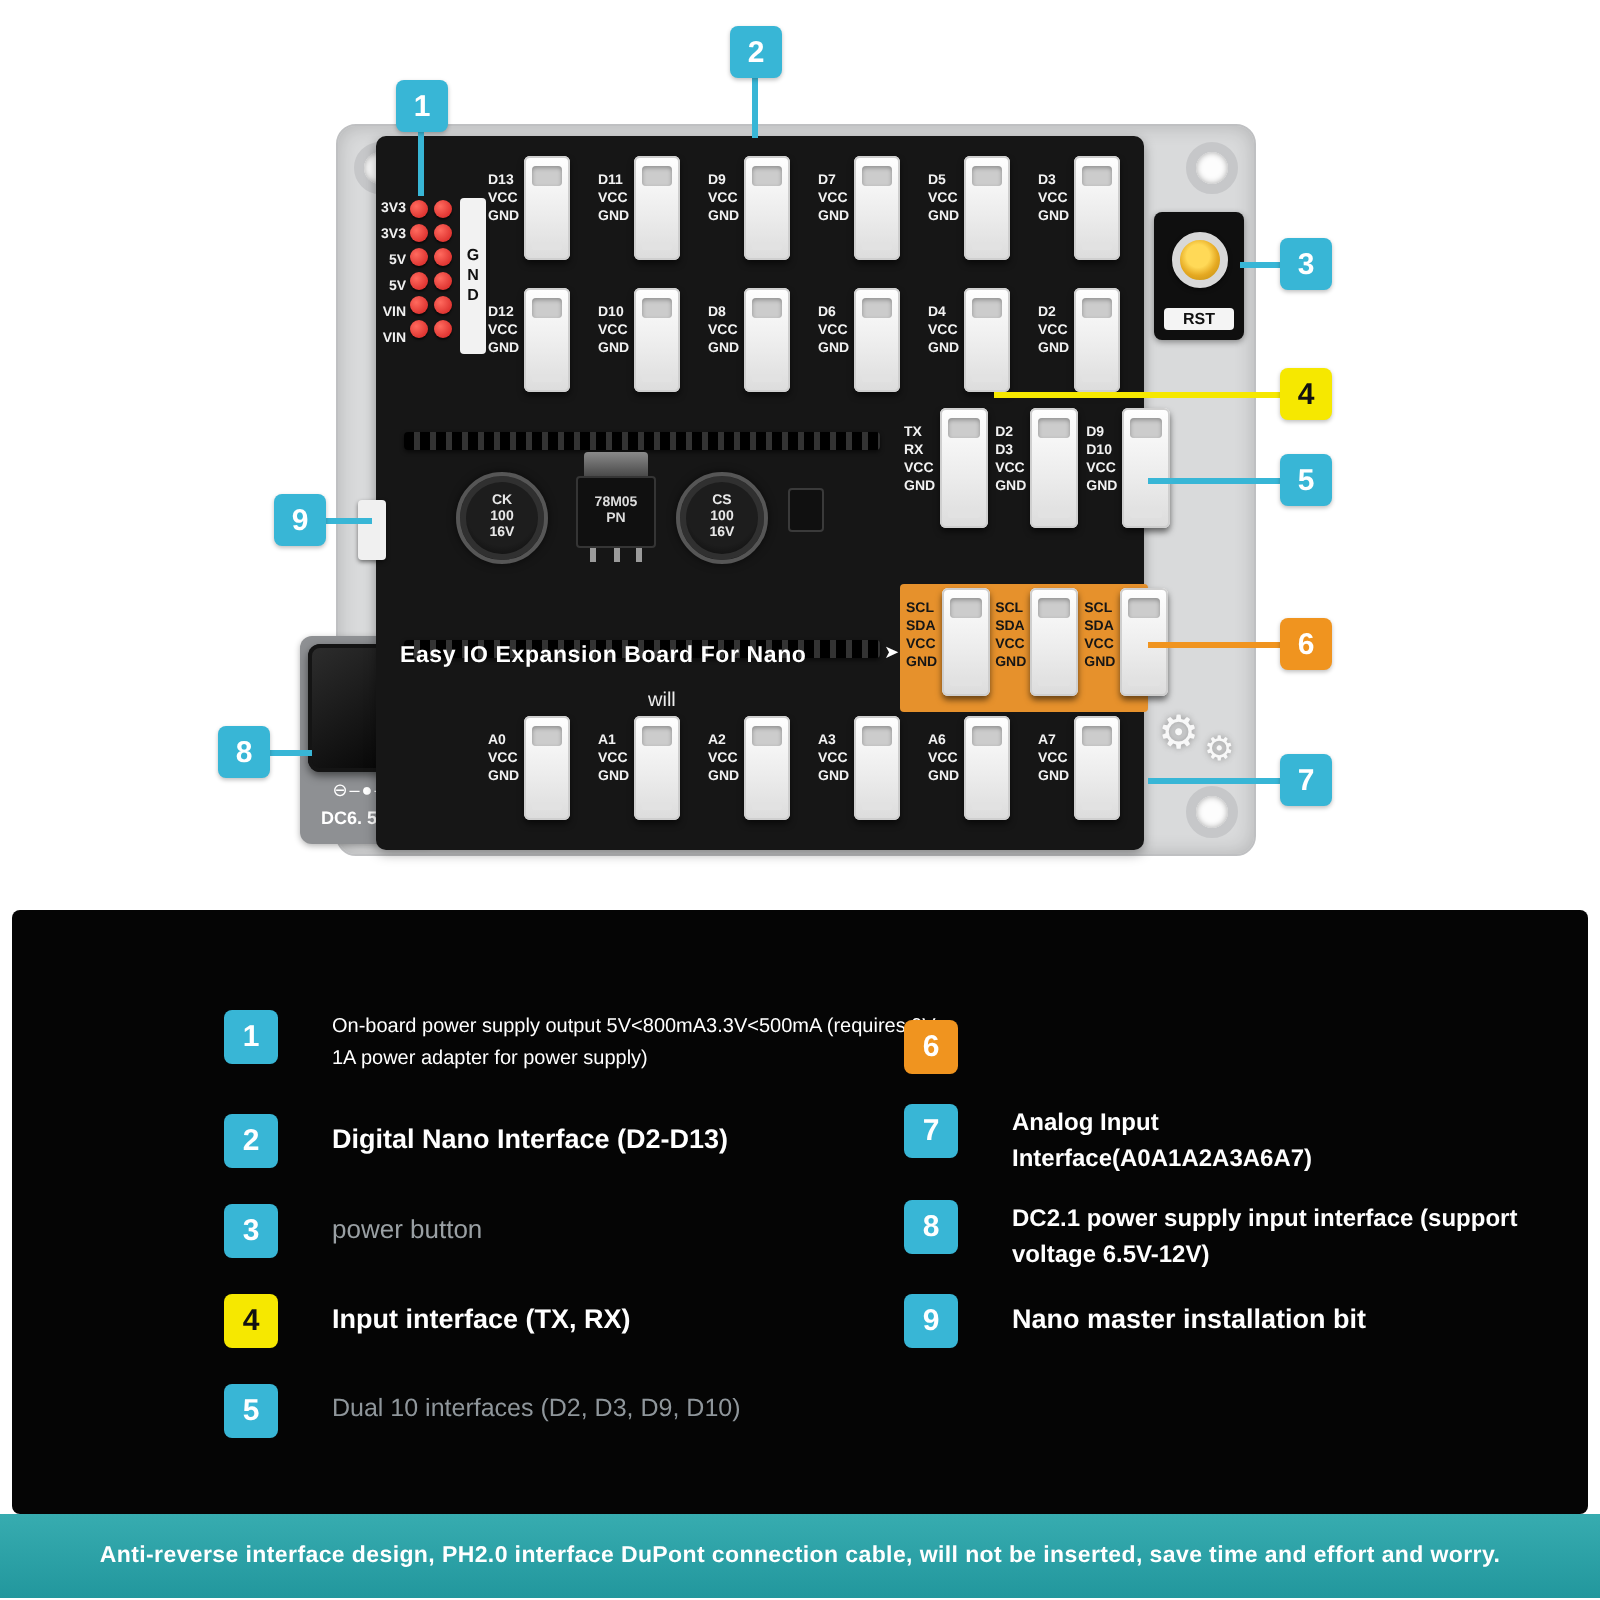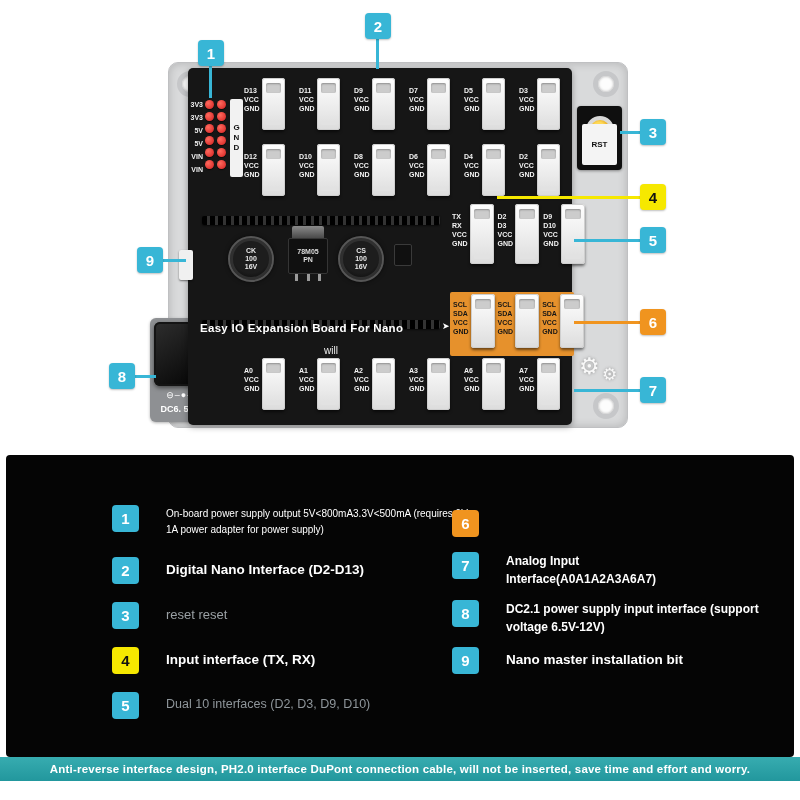--- a/index.html
+++ b/index.html
@@ -57,21 +57,21 @@
 
   .serial-block{position:absolute;left:264px;top:136px;width:122px;display:flex;gap:4px}
   .serial-block .clabels{min-width:14px}
   .i2c-block{position:absolute;left:262px;top:224px;width:124px;height:64px;background:#e6912c;border-radius:2px;display:flex;gap:3px;padding:2px 2px 0 3px}
   .i2c-block .clabels{min-width:14px;margin-top:6px}
   .i2c-block .jst{height:54px}
 
   
   .rst-module{position:absolute;left:577px;top:106px;width:45px;height:64px;background:#0f0f0f;border-radius:4px;box-shadow:0 1px 3px rgba(0,0,0,.4)}
   .rst-btn{position:absolute;left:50%;top:24px;transform:translate(-50%,-50%);width:28px;height:28px;border-radius:50%;background:radial-gradient(circle at 45% 40%,#ffd957 0 35%,#e5a922 60%,#b98912 100%);border:4px solid #d8d8d8;box-shadow:0 1px 2px rgba(0,0,0,.6)}
-  .rst-label{position:absolute;left:5px;right:5px;bottom:5px;background:#f4f4f4;color:#111;font-size:8px;font-weight:bold;text-align:center;border-radius:2px;padding:16px 0}
+  .rst-label{position:absolute;left:5px;right:5px;bottom:5px;background:#f4f4f4;color:#111;font-size:8px;font-weight:bold;text-align:center;border-radius:2px;padding:1px 0}
 
   .gear{position:absolute;color:#f8f8f8;text-shadow:0 0 3px #909090;font-size:23px}
   .g1{left:579px;top:353px}
   .g2{left:602px;top:364px;font-size:17px}
 
   
   .callout{position:absolute;width:26px;height:26px;border-radius:4px;display:flex;align-items:center;justify-content:center;font-size:15px;font-weight:bold;color:#fff;box-shadow:0 1px 2px rgba(0,0,0,.25);z-index:5}
   .callout.cyan{background:#38b6d6}
   .callout.yellow{background:#f6e800;color:#111}
   .callout.orange{background:#f0941f}
@@ -94,21 +94,21 @@
   .badge.cyan{background:#38b6d6}.badge.yellow{background:#f6e800;color:#111}.badge.orange{background:#f0941f}
   .ltext{white-space:pre-line;color:#fff}
   .ltext.small{font-size:10px;line-height:16px;padding-top:1px}
   .ltext.bold{font-size:13.5px;font-weight:bold;padding-top:5px}
   .ltext.muted{font-size:13px;color:#9aa0a4;padding-top:5px}
   .ltext.muted-bold{font-size:12.5px;font-weight:normal;color:#8f969b;padding-top:5px}
   .ltext.normal{font-size:12px;line-height:18px;font-weight:bold}
   .ltext.semibold{font-size:12px;line-height:18px;font-weight:bold}
 
   
-  .footer{position:absolute;left:0;top:757px;width:800px;height:24px;background:linear-gradient(180deg,#37acb0,#22979d);display:flex;align-items:center;justify-content:center;color:#fff;font-size:11.5px;font-weight:bold;white-space:nowrap;letter-spacing:.2px}
+  .footer{position:absolute;left:0;top:757px;width:800px;height:42px;background:linear-gradient(180deg,#37acb0,#22979d);display:flex;align-items:center;justify-content:center;color:#fff;font-size:11.5px;font-weight:bold;white-space:nowrap;letter-spacing:.2px}
 </style>
 </head>
 <body>
 
 <div class="stage">
 
   <div class="gray-board">
     <div class="hole tl"></div>
     <div class="hole tr"></div>
     <div class="hole br"></div>
@@ -429,21 +429,21 @@
         <div class="badge cyan">1</div>
         <div class="ltext small">On-board power supply output 5V&lt;800mA3.3V&lt;500mA (requires 9V
 1A power adapter for power supply)</div>
       </div>
       <div class="legend-item" style="left: 106px; top: 102px;">
         <div class="badge cyan">2</div>
         <div class="ltext bold">Digital Nano Interface (D2-D13)</div>
       </div>
       <div class="legend-item" style="left: 106px; top: 147px;">
         <div class="badge cyan">3</div>
-        <div class="ltext muted">reset reset</div>
+        <div class="ltext muted">power button</div>
       </div>
       <div class="legend-item" style="left: 106px; top: 192px;">
         <div class="badge yellow">4</div>
         <div class="ltext bold">Input interface (TX, RX)</div>
       </div>
       <div class="legend-item" style="left: 106px; top: 237px;">
         <div class="badge cyan">5</div>
         <div class="ltext muted-bold">Dual 10 interfaces (D2, D3, D9, D10)</div>
       </div>
       <div class="legend-item" style="left: 446px; top: 55px;">

